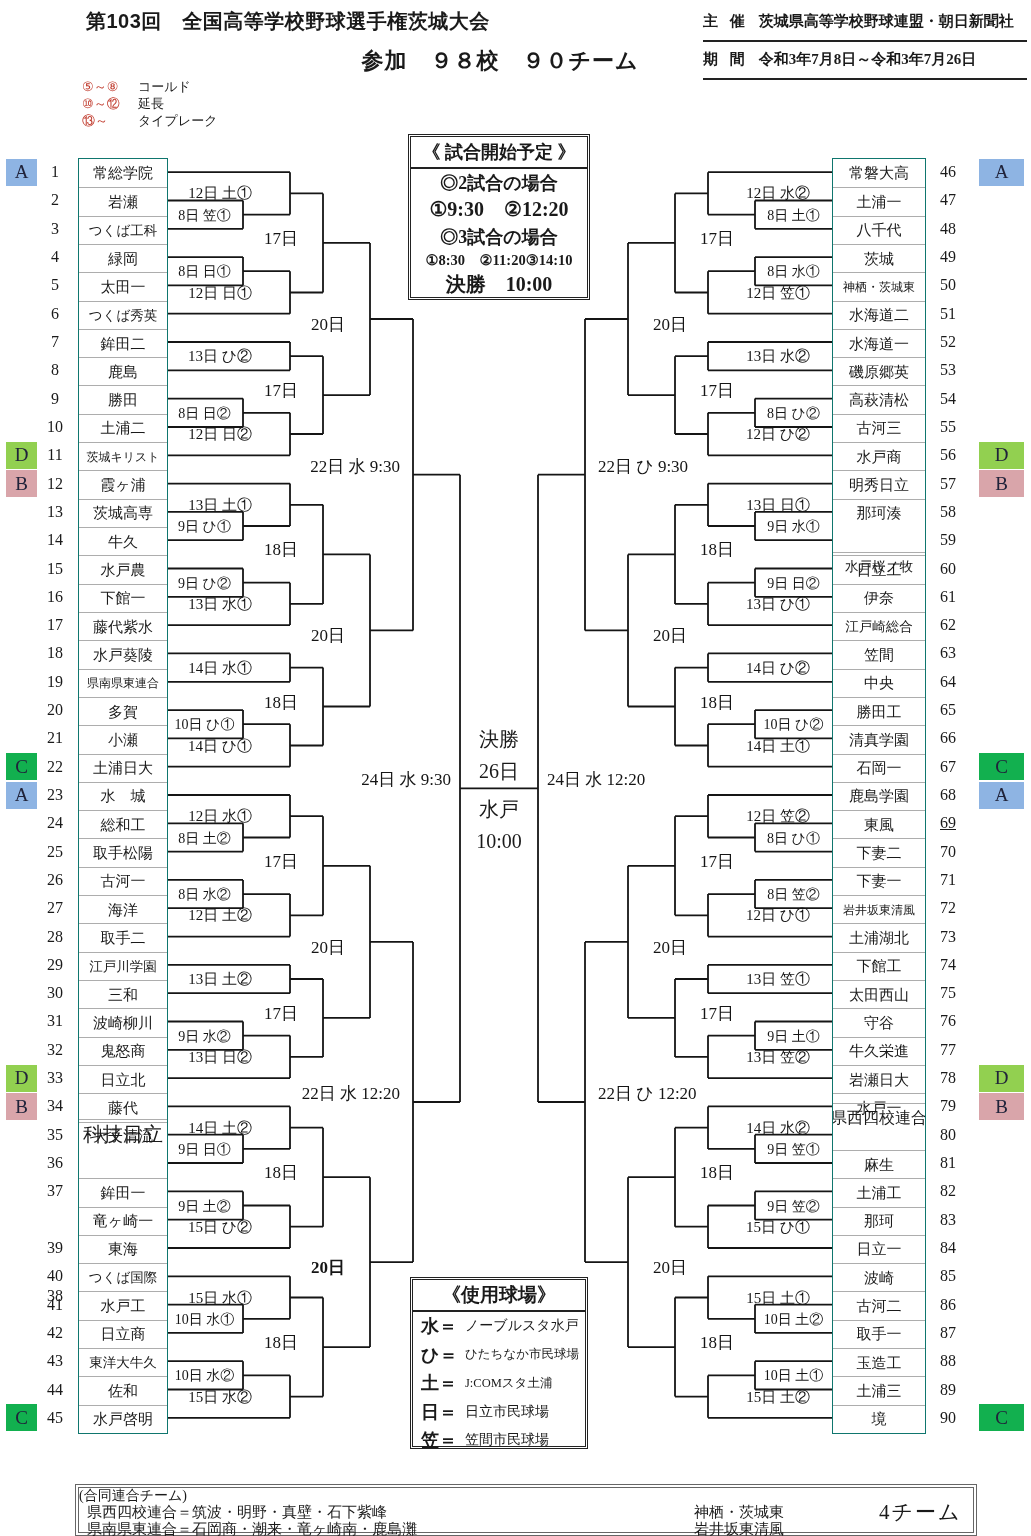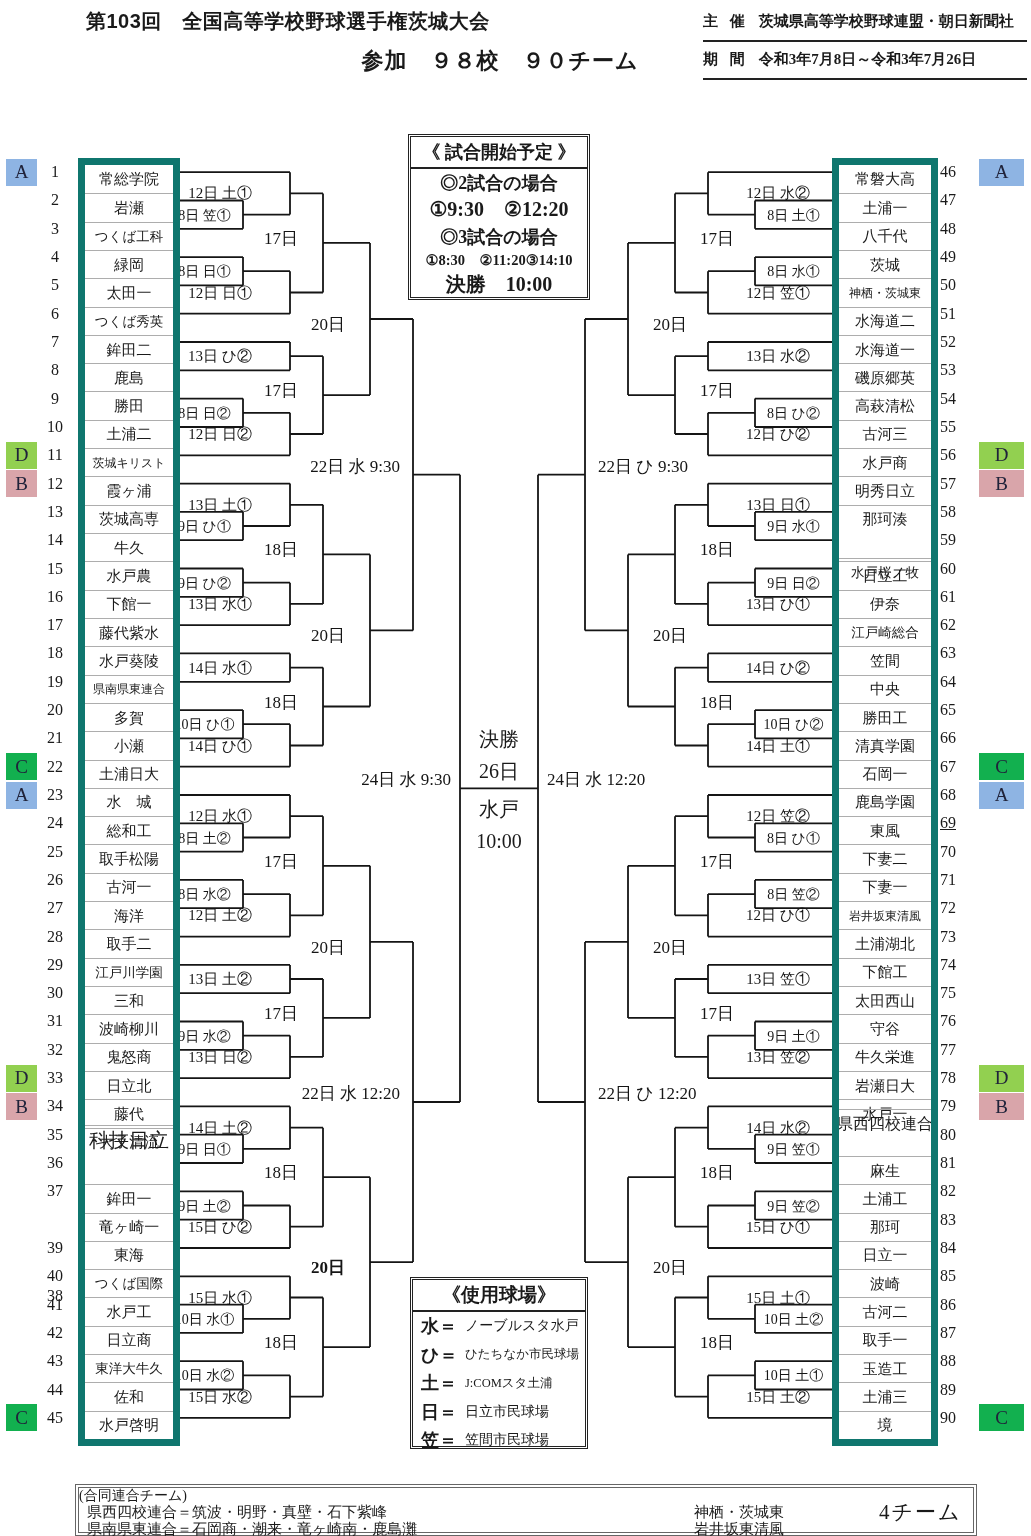--- a/index.html
+++ b/index.html
@@ -6,21 +6,21 @@
   #page{position:relative;width:1031px;height:1536px;background:#fff;overflow:hidden;
         font-family:"Liberation Serif",serif;color:#1a1a1a}
   .abs{position:absolute}
   .title{font-family:"Liberation Sans",sans-serif;font-weight:bold;font-size:20px;letter-spacing:.5px;white-space:nowrap}
   .subtitle{font-family:"Liberation Sans",sans-serif;font-weight:bold;font-size:22px;text-align:center;letter-spacing:1px}
   .hrow{display:flex;align-items:baseline;font-size:15px;font-weight:bold;white-space:nowrap}
   .hrow .hlab{margin-right:10px;letter-spacing:4px}
   .hline{height:2px;background:#222}
   .lrow{display:flex;font-size:13px;height:17px;line-height:17px}
   .lrange{width:56px}
-  .teamwrap{border:7px solid #0f766e;background:#fff}
+  .teamwrap{border:1px solid #0f766e;background:#fff}
   .tcell{position:absolute;left:0;right:0;display:flex;align-items:center;justify-content:center;
          border-top:1px solid #adadad;white-space:nowrap;overflow:hidden}
   .tcell.first{border-top:none}
   .ncell{position:absolute;left:0;right:0;display:flex;align-items:center;justify-content:center;font-size:16px}
   .gsq{position:absolute;display:flex;align-items:center;justify-content:center;font-size:19px;color:#20233a}
   .schedbox{border:3px double #222;background:#fff;text-align:center;box-sizing:border-box}
   .schedtitle{font-weight:bold;font-size:18px;border-bottom:2px solid #222;padding:3px 0;white-space:nowrap}
   .schedrows{display:flex;flex-direction:column;justify-content:space-evenly;height:131px}
   .sr{white-space:nowrap;font-weight:bold}
   .sr-a{font-size:18px}.sr-b{font-size:20px}.sr-c{font-size:14.5px}
@@ -50,20 +50,34 @@
     <span class="hlab">主 催</span>
     <span>茨城県高等学校野球連盟・朝日新聞社</span>
   </div>
   <div class="abs hline" style="left:703px;top:40px;width:324px"></div>
   <div class="abs hrow" style="left:703px;top:50px">
     <span class="hlab">期 間</span>
     <span>令和3年7月8日～令和3年7月26日</span>
   </div>
   <div class="abs hline" style="left:703px;top:78px;width:324px"></div>
 
+  <div class="abs" id="legend" style="left:82px;top:78px">
+      <div class="lrow">
+        <span class="lrange" style="color: rgb(192, 57, 43);">⑤～⑧</span>
+        <span>コールド</span>
+      </div>
+      <div class="lrow">
+        <span class="lrange" style="color: rgb(192, 57, 43);">⑩～⑫</span>
+        <span>延長</span>
+      </div>
+      <div class="lrow">
+        <span class="lrange" style="color: rgb(192, 57, 43);">⑬～</span>
+        <span>タイプレーク</span>
+      </div>
+    </div>
 
   <svg class="abs" id="bracket" style="left:0;top:0" width="1031" height="1536">
       <path d="M166 200.5L243 200.5M166 228.8L243 228.8M243 200.5L243 228.8M166 257.1L243 257.1M166 285.4L243 285.4M243 257.1L243 285.4M166 398.6L243 398.6M166 427.0L243 427.0M243 398.6L243 427.0M166 511.9L243 511.9M166 540.2L243 540.2M243 511.9L243 540.2M166 568.5L243 568.5M166 596.8L243 596.8M243 568.5L243 596.8M166 710.1L243 710.1M166 738.4L243 738.4M243 710.1L243 738.4M166 823.3L243 823.3M166 851.6L243 851.6M243 823.3L243 851.6M166 879.9L243 879.9M166 908.2L243 908.2M243 879.9L243 908.2M166 1021.5L243 1021.5M166 1049.8L243 1049.8M243 1021.5L243 1049.8M166 1134.7L243 1134.7M166 1163.0L243 1163.0M243 1134.7L243 1163.0M166 1191.4L243 1191.4M166 1219.7L243 1219.7M243 1191.4L243 1219.7M166 1304.6L243 1304.6M166 1332.9L243 1332.9M243 1304.6L243 1332.9M166 1361.2L243 1361.2M166 1389.5L243 1389.5M243 1361.2L243 1389.5M166 172.2L290 172.2M243 214.6L290 214.6M290 172.2L290 214.6M243 271.2L290 271.2M166 313.7L290 313.7M290 271.2L290 313.7M166 342.0L290 342.0M166 370.3L290 370.3M290 342.0L290 370.3M243 412.8L290 412.8M166 455.3L290 455.3M290 412.8L290 455.3M166 483.6L290 483.6M243 526.0L290 526.0M290 483.6L290 526.0M243 582.7L290 582.7M166 625.1L290 625.1M290 582.7L290 625.1M166 653.4L290 653.4M166 681.8L290 681.8M290 653.4L290 681.8M243 724.2L290 724.2M166 766.7L290 766.7M290 724.2L290 766.7M166 795.0L290 795.0M243 837.5L290 837.5M290 795.0L290 837.5M243 894.1L290 894.1M166 936.6L290 936.6M290 894.1L290 936.6M166 964.9L290 964.9M166 993.2L290 993.2M290 964.9L290 993.2M243 1035.6L290 1035.6M166 1078.1L290 1078.1M290 1035.6L290 1078.1M166 1106.4L290 1106.4M243 1148.9L290 1148.9M290 1106.4L290 1148.9M243 1205.5L290 1205.5M166 1248.0L290 1248.0M290 1205.5L290 1248.0M166 1276.3L290 1276.3M243 1318.8L290 1318.8M290 1276.3L290 1318.8M243 1375.4L290 1375.4M166 1417.8L290 1417.8M290 1375.4L290 1417.8M290 193.4L323 193.4M290 292.5L323 292.5M323 193.4L323 292.5M290 356.2L323 356.2M290 434.0L323 434.0M323 356.2L323 434.0M290 504.8L323 504.8M290 603.9L323 603.9M323 504.8L323 603.9M290 667.6L323 667.6M290 745.5L323 745.5M323 667.6L323 745.5M290 816.2L323 816.2M290 915.3L323 915.3M323 816.2L323 915.3M290 979.0L323 979.0M290 1056.9L323 1056.9M323 979.0L323 1056.9M290 1127.7L323 1127.7M290 1226.7L323 1226.7M323 1127.7L323 1226.7M290 1297.5L323 1297.5M290 1396.6L323 1396.6M323 1297.5L323 1396.6M323 242.9L370 242.9M323 395.1L370 395.1M370 242.9L370 395.1M323 554.4L370 554.4M323 706.5L370 706.5M370 554.4L370 706.5M323 865.8L370 865.8M323 1017.9L370 1017.9M370 865.8L370 1017.9M323 1177.2L370 1177.2M323 1347.1L370 1347.1M370 1177.2L370 1347.1M370 319.0L413 319.0M370 630.4L413 630.4M413 319.0L413 630.4M370 941.9L413 941.9M370 1262.1L413 1262.1M413 941.9L413 1262.1M413 474.7L460 474.7M413 1102.0L460 1102.0M460 474.7L460 1102.0M832 200.5L755 200.5M832 228.8L755 228.8M755 200.5L755 228.8M832 257.1L755 257.1M832 285.4L755 285.4M755 257.1L755 285.4M832 398.6L755 398.6M832 427.0L755 427.0M755 398.6L755 427.0M832 511.9L755 511.9M832 540.2L755 540.2M755 511.9L755 540.2M832 568.5L755 568.5M832 596.8L755 596.8M755 568.5L755 596.8M832 710.1L755 710.1M832 738.4L755 738.4M755 710.1L755 738.4M832 823.3L755 823.3M832 851.6L755 851.6M755 823.3L755 851.6M832 879.9L755 879.9M832 908.2L755 908.2M755 879.9L755 908.2M832 1021.5L755 1021.5M832 1049.8L755 1049.8M755 1021.5L755 1049.8M832 1134.7L755 1134.7M832 1163.0L755 1163.0M755 1134.7L755 1163.0M832 1191.4L755 1191.4M832 1219.7L755 1219.7M755 1191.4L755 1219.7M832 1304.6L755 1304.6M832 1332.9L755 1332.9M755 1304.6L755 1332.9M832 1361.2L755 1361.2M832 1389.5L755 1389.5M755 1361.2L755 1389.5M832 172.2L708 172.2M755 214.6L708 214.6M708 172.2L708 214.6M755 271.2L708 271.2M832 313.7L708 313.7M708 271.2L708 313.7M832 342.0L708 342.0M832 370.3L708 370.3M708 342.0L708 370.3M755 412.8L708 412.8M832 455.3L708 455.3M708 412.8L708 455.3M832 483.6L708 483.6M755 526.0L708 526.0M708 483.6L708 526.0M755 582.7L708 582.7M832 625.1L708 625.1M708 582.7L708 625.1M832 653.4L708 653.4M832 681.8L708 681.8M708 653.4L708 681.8M755 724.2L708 724.2M832 766.7L708 766.7M708 724.2L708 766.7M832 795.0L708 795.0M755 837.5L708 837.5M708 795.0L708 837.5M755 894.1L708 894.1M832 936.6L708 936.6M708 894.1L708 936.6M832 964.9L708 964.9M832 993.2L708 993.2M708 964.9L708 993.2M755 1035.6L708 1035.6M832 1078.1L708 1078.1M708 1035.6L708 1078.1M832 1106.4L708 1106.4M755 1148.9L708 1148.9M708 1106.4L708 1148.9M755 1205.5L708 1205.5M832 1248.0L708 1248.0M708 1205.5L708 1248.0M832 1276.3L708 1276.3M755 1318.8L708 1318.8M708 1276.3L708 1318.8M755 1375.4L708 1375.4M832 1417.8L708 1417.8M708 1375.4L708 1417.8M708 193.4L675 193.4M708 292.5L675 292.5M675 193.4L675 292.5M708 356.2L675 356.2M708 434.0L675 434.0M675 356.2L675 434.0M708 504.8L675 504.8M708 603.9L675 603.9M675 504.8L675 603.9M708 667.6L675 667.6M708 745.5L675 745.5M675 667.6L675 745.5M708 816.2L675 816.2M708 915.3L675 915.3M675 816.2L675 915.3M708 979.0L675 979.0M708 1056.9L675 1056.9M675 979.0L675 1056.9M708 1127.7L675 1127.7M708 1226.7L675 1226.7M675 1127.7L675 1226.7M708 1297.5L675 1297.5M708 1396.6L675 1396.6M675 1297.5L675 1396.6M675 242.9L628 242.9M675 395.1L628 395.1M628 242.9L628 395.1M675 554.4L628 554.4M675 706.5L628 706.5M628 554.4L628 706.5M675 865.8L628 865.8M675 1017.9L628 1017.9M628 865.8L628 1017.9M675 1177.2L628 1177.2M675 1347.1L628 1347.1M628 1177.2L628 1347.1M628 319.0L585 319.0M628 630.4L585 630.4M585 319.0L585 630.4M628 941.9L585 941.9M628 1262.1L585 1262.1M585 941.9L585 1262.1M585 474.7L538 474.7M585 1102.0L538 1102.0M538 474.7L538 1102.0M460 788.4L538 788.4" fill="none" stroke="#151515" stroke-width="1.8"></path>
       <text x="204.5" y="219.6" font-size="14" text-anchor="middle">8日 笠①</text>
       <text x="204.5" y="276.2" font-size="14" text-anchor="middle">8日 日①</text>
       <text x="204.5" y="417.8" font-size="14" text-anchor="middle">8日 日②</text>
       <text x="204.5" y="531.0" font-size="14" text-anchor="middle">9日 ひ①</text>
       <text x="204.5" y="587.7" font-size="14" text-anchor="middle">9日 ひ②</text>
       <text x="204.5" y="729.2" font-size="14" text-anchor="middle">10日 ひ①</text>
       <text x="204.5" y="842.5" font-size="14" text-anchor="middle">8日 土②</text>

